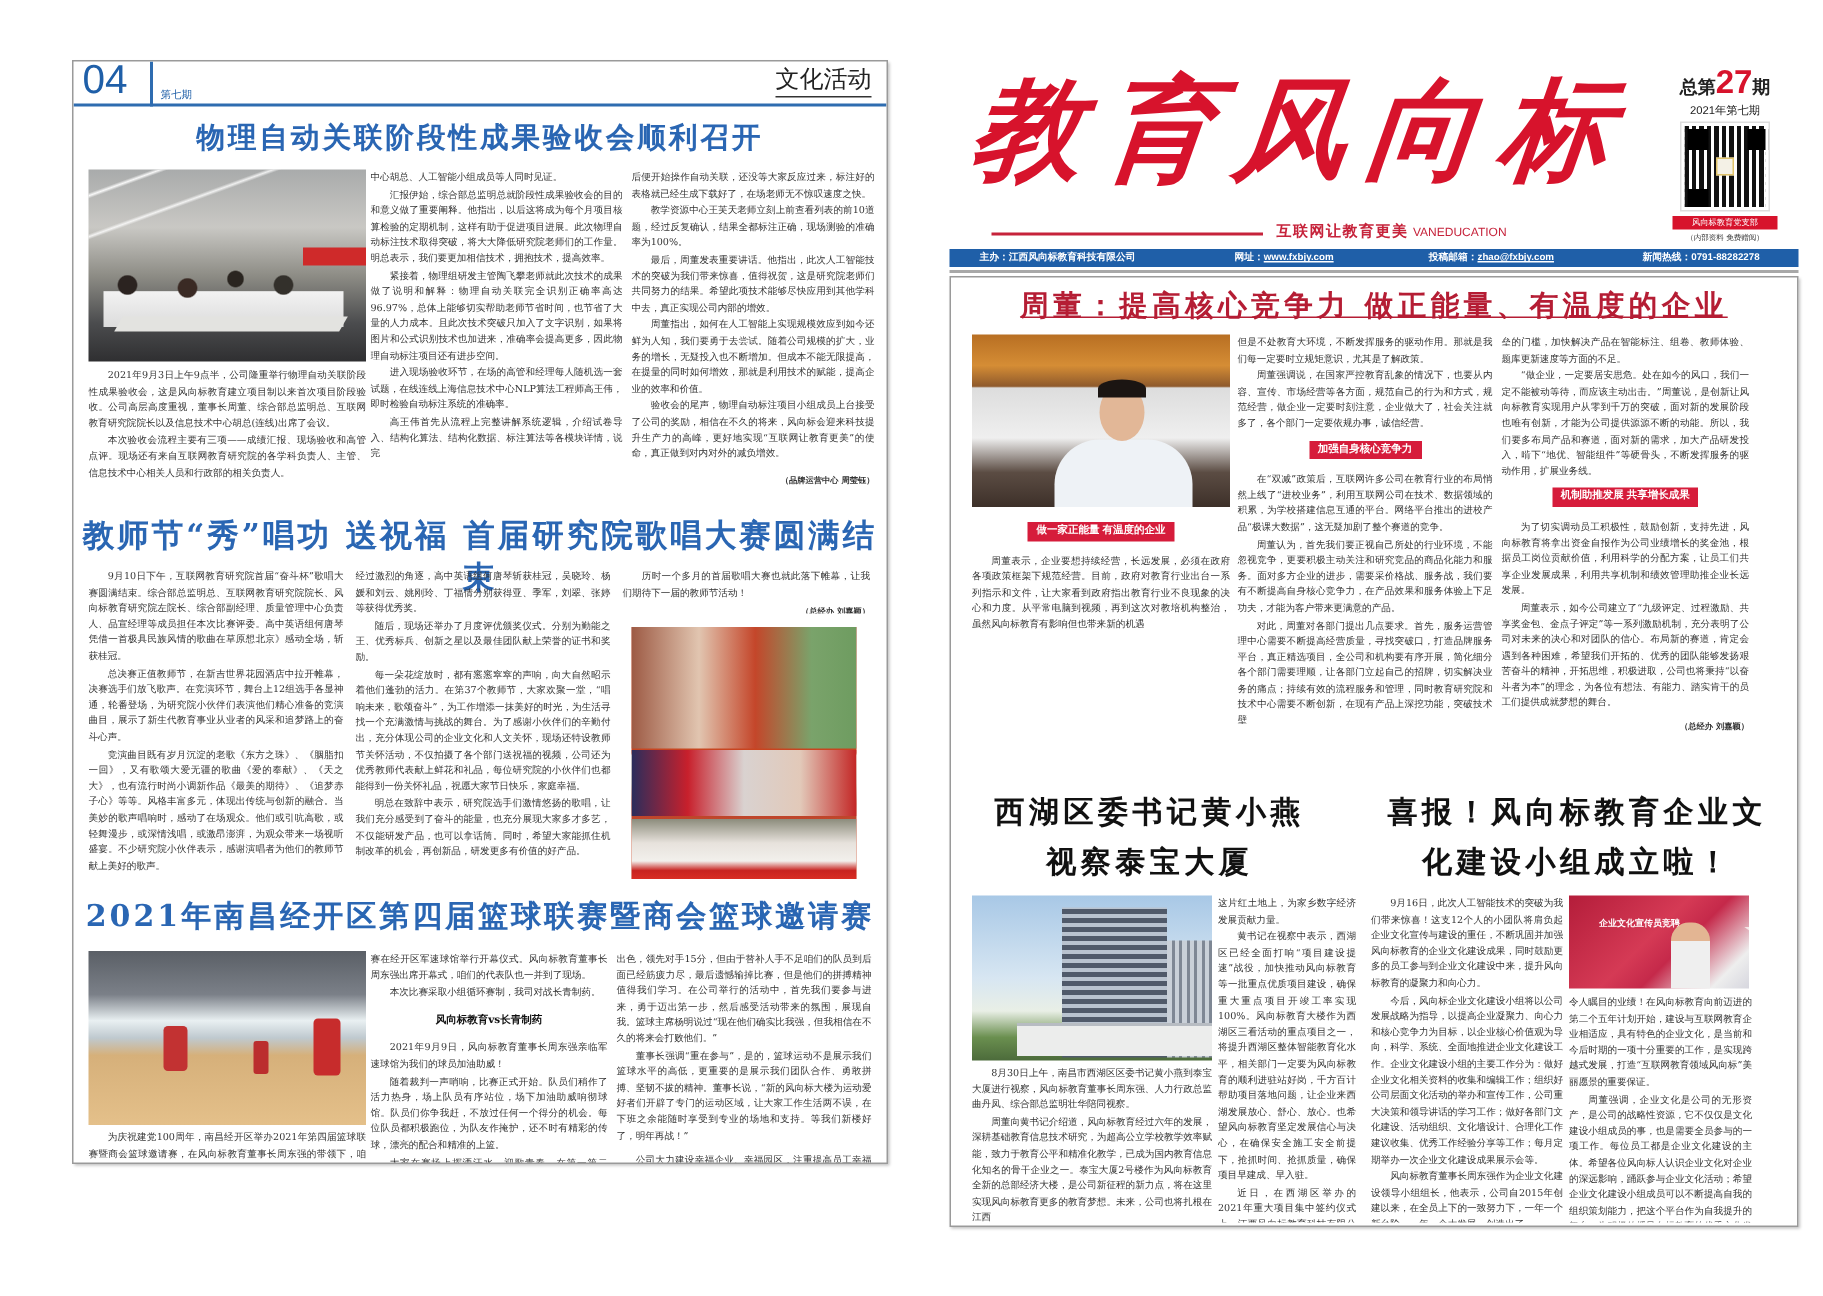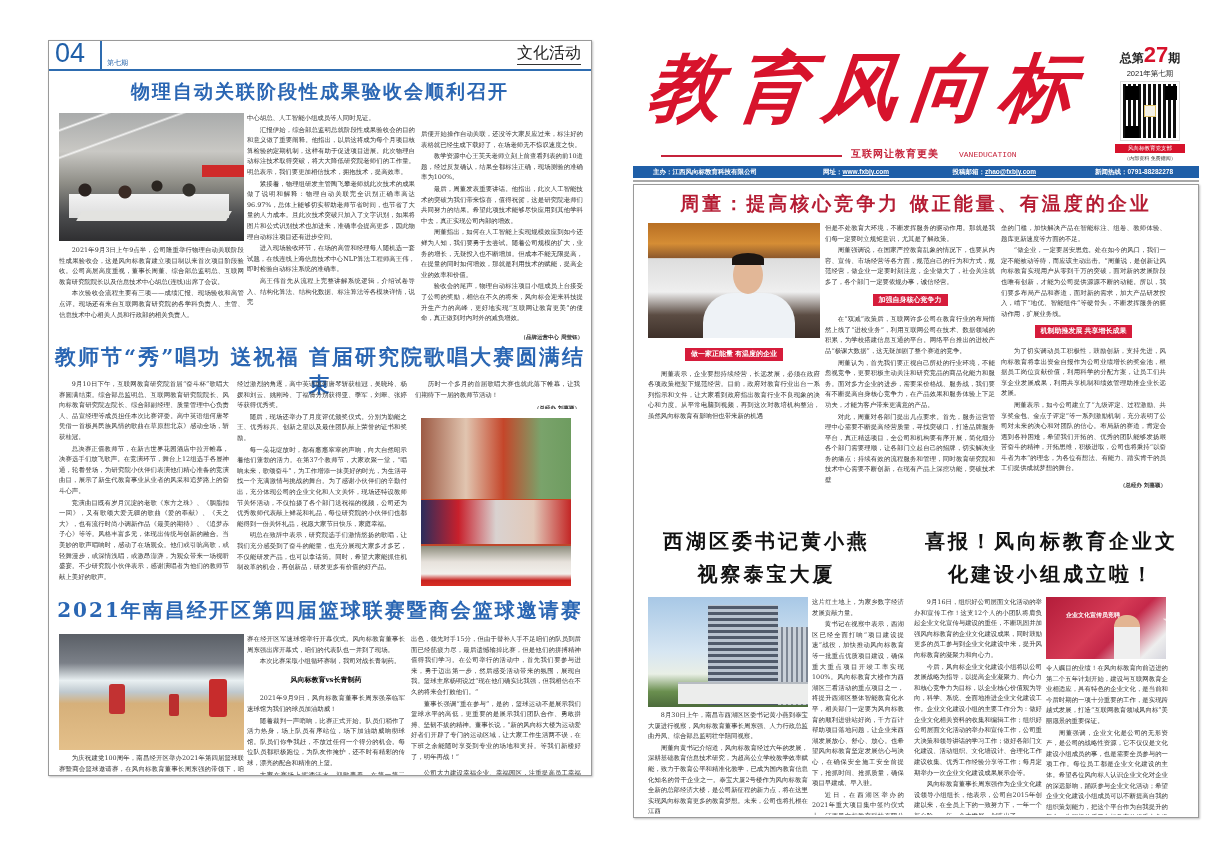--- a/index.html
+++ b/index.html
@@ -11,21 +11,21 @@
   .right-page-area { position: absolute; left: 633px; top: 38px; width: 566px; height: 782px; }
 
   
   .lp-header { position: absolute; left: 0; top: 0; width: 100%; height: 30px; border-bottom: 2px solid #2e6cb0; }
   .page-no { position: absolute; left: 6px; top: -3px; font-family: "Liberation Sans", sans-serif; font-size: 27px; color: #1f5fa8; }
   .page-no-divider { position: absolute; left: 51px; top: 0; width: 2px; height: 30px; background: #2e6cb0; }
   .issue-small { position: absolute; left: 58px; top: 17px; font-size: 7px; color: #1f5fa8; font-family: "Liberation Sans", sans-serif; }
   .section-title { position: absolute; right: 10px; top: 2px; font-family: "Liberation Sans", sans-serif; font-size: 16px; color: #222; border-bottom: 1px solid #333; }
 
   .headline-blue { position: absolute; left: 0; width: 100%; text-align: center; font-weight: bold; color: #2a66b3; letter-spacing: 2px; }
-  .headline-red  { position: absolute; left: 0; width: 100%; text-align: center; font-weight: bold; color: #b51d34; letter-spacing: 3px; }
+  .headline-red  { position: absolute; left: 0; width: 100%; text-align: center; font-weight: bold; color: #b51d34; letter-spacing: 3px; text-decoration: underline; }
   .headline-black { position: absolute; text-align: center; font-weight: bold; color: #111; letter-spacing: 3px; line-height: 33px; }
 
   .col { position: absolute; font-size: 6.4px; line-height: 10.6px; color: #333; text-align: justify; overflow: hidden; }
   .col p { text-indent: 2em; margin-bottom: 1px; }
   .byline { font-size: 5.5px; text-align: right; color: #333; font-weight: bold; }
   .subhead-red { display: block; margin: 6px auto 8px; width: fit-content; background: #d61c3b; color: #fff; font-size: 7px; padding: 1px 6px; text-indent: 0; font-family: "Liberation Sans", sans-serif; font-weight: bold; }
   .subhead-bold { text-align: center; font-weight: bold; font-size: 7px; margin: 8px 0; text-indent: 0; color: #111; }
 
   .photo { position: absolute; overflow: hidden; }
   .photo-meeting { background:
@@ -43,21 +43,21 @@
 
   .photo-basketball { background: linear-gradient(180deg, #5a5f66 0%, #7b8088 25%, #e9f0f2 40%, #bfc9cf 50%, #d6b07a 60%, #e4c08a 100%); }
   .photo-basketball .p1 { position:absolute; left: 105px; top: 50px; width: 16px; height: 30px; background:#c23232; border-radius: 3px; }
   .photo-basketball .p2 { position:absolute; left: 430px; top: 45px; width: 18px; height: 38px; background:#c72c2c; border-radius: 3px; }
   .photo-basketball .p3 { position:absolute; left: 225px; top: 60px; width: 10px; height: 22px; background:#bb2e2e; border-radius: 2px; }
 
   
   .masthead { position: absolute; left: 15px; top: 0; width: 440px; height: 98px; font-family: "DejaVu Serif", serif; font-weight: bold; color: #d7132c; font-size: 74px; letter-spacing: 14px; line-height: 98px; font-style: italic; transform: skewX(-6deg); }
   .slogan-line { position: absolute; left: 28px; top: 117px; width: 181px; height: 2px; background: #c6233b; }
   .slogan { position: absolute; left: 218px; top: 109px; font-size: 10px; color: #c6233b; font-weight: bold; letter-spacing: 1px; }
-  .slogan-en { font-family: Liberation Mono, monospace; font-size: 8px; letter-spacing: 0; margin-left: 20px; font-weight: normal; }
+  .slogan-en { font-family: Liberation Sans, sans-serif; font-size: 8px; letter-spacing: 0; margin-left: 3px; font-weight: normal; }
   .issue-box { position: absolute; left: 468px; top: 4px; width: 98px; text-align: center; }
   .issue-total { font-family: "Liberation Sans", sans-serif; font-weight: bold; font-size: 12px; color: #222; }
   .issue-total .num { color: #d7132c; font-size: 22px; }
   .issue-year { font-family: "Liberation Sans", sans-serif; font-size: 7.5px; color: #222; margin-top: 1px; }
   .qr { margin: 3px auto 0; width: 58px; height: 58px; background:
       linear-gradient(#000,#000) 2px 2px/14px 14px no-repeat,
       linear-gradient(#000,#000) 42px 2px/14px 14px no-repeat,
       linear-gradient(#000,#000) 2px 42px/14px 14px no-repeat,
       repeating-linear-gradient(90deg, #111 0 3px, #fff 3px 5px),
       repeating-linear-gradient(0deg, #111 0 2px, #fff 2px 5px);
@@ -109,21 +109,21 @@
     <p>2021年9月3日上午9点半，公司隆重举行物理自动关联阶段性成果验收会，这是风向标教育建立项目制以来首次项目阶段验收。公司高层高度重视，董事长周董、综合部总监明总、互联网教育研究院院长以及信息技术中心胡总(连线)出席了会议。</p>
     <p>本次验收会流程主要有三项——成绩汇报、现场验收和高管点评。现场还有来自互联网教育研究院的各学科负责人、主管、信息技术中心相关人员和行政部的相关负责人。</p>
   </div>
   <div class="col" style="left:198px;top:72px;width:168px;height:222px;">
     <p style="text-indent:0">中心胡总、人工智能小组成员等人同时见证。</p>
     <p>汇报伊始，综合部总监明总就阶段性成果验收会的目的和意义做了重要阐释。他指出，以后这将成为每个月项目核算检验的定期机制，这样有助于促进项目进展。此次物理自动标注技术取得突破，将大大降低研究院老师们的工作量。明总表示，我们要更加相信技术，拥抱技术，提高效率。</p>
     <p>紧接着，物理组研发主管陶飞攀老师就此次技术的成果做了说明和解释：物理自动关联完全识别正确率高达96.97%，总体上能够切实帮助老师节省时间，也节省了大量的人力成本。且此次技术突破只加入了文字识别，如果将图片和公式识别技术也加进来，准确率会提高更多，因此物理自动标注项目还有进步空间。</p>
     <p>进入现场验收环节，在场的高管和经理每人随机选一套试题，在线连线上海信息技术中心NLP算法工程师高王伟，即时检验自动标注系统的准确率。</p>
     <p>高王伟首先从流程上完整讲解系统逻辑，介绍试卷导入、结构化算法、结构化数据、标注算法等各模块详情，说完</p>
   </div>
-  <div class="col" style="left:372px;top:72px;width:162px;height:222px;margin-top:16px;">
+  <div class="col" style="left:372px;top:72px;width:162px;height:222px;">
     <p style="text-indent:0">后便开始操作自动关联，还没等大家反应过来，标注好的表格就已经生成下载好了，在场老师无不惊叹速度之快。</p>
     <p>教学资源中心王芙天老师立刻上前查看列表的前10道题，经过反复确认，结果全都标注正确，现场测验的准确率为100%。</p>
     <p>最后，周董发表重要讲话。他指出，此次人工智能技术的突破为我们带来惊喜，值得祝贺，这是研究院老师们共同努力的结果。希望此项技术能够尽快应用到其他学科中去，真正实现公司内部的增效。</p>
     <p>周董指出，如何在人工智能上实现规模效应到如今还鲜为人知，我们要勇于去尝试。随着公司规模的扩大，业务的增长，无疑投入也不断增加。但成本不能无限提高，在提量的同时如何增效，那就是利用技术的赋能，提高企业的效率和价值。</p>
     <p>验收会的尾声，物理自动标注项目小组成员上台接受了公司的奖励，相信在不久的将来，风向标会迎来科技提升生产力的高峰，更好地实现“互联网让教育更美”的使命，真正做到对内对外的减负增效。</p>
     <div class="byline" style="margin-top:8px;">（品牌运营中心 周莹钰）</div>
   </div>
 
   <h1 class="headline-blue" style="top:302px;font-size:21px;">教师节“秀”唱功 送祝福  首届研究院歌唱大赛圆满结束</h1>
 
@@ -254,21 +254,21 @@
       <p>黄书记在视察中表示，西湖区已经全面打响“项目建设提速”战役，加快推动风向标教育等一批重点优质项目建设，确保重大重点项目开竣工率实现100%。风向标教育大楼作为西湖区三看活动的重点项目之一，将提升西湖区整体智能教育化水平，相关部门一定要为风向标教育的顺利进驻站好岗，千方百计帮助项目落地问题，让企业来西湖发展放心、舒心、放心。也希望风向标教育坚定发展信心与决心，在确保安全施工安全前提下，抢抓时间、抢抓质量，确保项目早建成、早入驻。</p>
       <p>近日，在西湖区举办的2021年重大项目集中签约仪式上，江西风向标教育科技有限公司作为55个签约项目之一，成为教育领域及数字经济的标杆之一，具有较强引领性、创新性和成长性，必将为西湖区经济发展注入新的动能。</p>
 
     </div>
 
     <div class="headline-black" style="left:280px;top:340px;width:275px;font-size:20px;">
       <div>喜报！风向标教育企业文</div>
       <div>化建设小组成立啦！</div>
     </div>
     <div class="col" style="left:280px;top:412px;width:128px;height:218px;">
-      <p>9月16日，组织好公司层面文化活动的举办和宣传工作！这支12个人的小团队将肩负起企业文化宣传与建设的重任，不断巩固并加强风向标教育的企业文化建设成果，同时鼓励更多的员工参与到企业文化建设中来，提升风向标教育的凝聚力和向心力。</p>
+      <p>9月16日，此次人工智能技术的突破为我们带来惊喜！这支12个人的小团队将肩负起企业文化宣传与建设的重任，不断巩固并加强风向标教育的企业文化建设成果，同时鼓励更多的员工参与到企业文化建设中来，提升风向标教育的凝聚力和向心力。</p>
       <p>今后，风向标企业文化建设小组将以公司发展战略为指导，以提高企业凝聚力、向心力和核心竞争力为目标，以企业核心价值观为导向，科学、系统、全面地推进企业文化建设工作。企业文化建设小组的主要工作分为：做好企业文化相关资料的收集和编辑工作；组织好公司层面文化活动的举办和宣传工作，公司重大决策和领导讲话的学习工作；做好各部门文化建设、活动组织、文化墙设计、合理化工作建议收集、优秀工作经验分享等工作；每月定期举办一次企业文化建设成果展示会等。</p>
       <p>风向标教育董事长周东强作为企业文化建设领导小组组长，他表示，公司自2015年创建以来，在全员上下的一致努力下，一年一个新台阶，一年一个大发展，创造出了</p>
     </div>
     <div class="photo photo-stage" style="left:412px;top:412px;width:120px;height:62px;">
       <div class="stitle">企业文化宣传员竞聘</div>
       <div class="star">★</div>
       <div class="person"></div>
     </div>
     <div class="col" style="left:412px;top:478px;width:122px;height:152px;">
       <p style="text-indent:0">令人瞩目的业绩！在风向标教育向前迈进的第二个五年计划开始，建设与互联网教育企业相适应，具有特色的企业文化，是当前和今后时期的一项十分重要的工作，是实现跨越式发展，打造“互联网教育领域风向标”美丽愿景的重要保证。</p>

